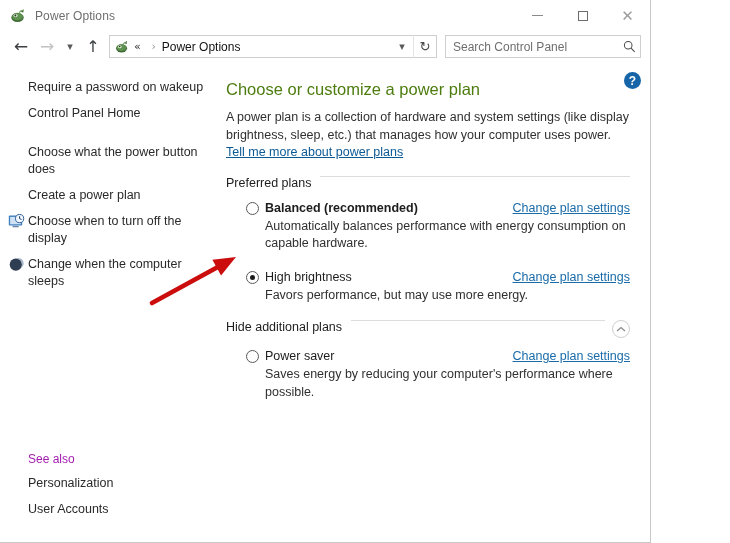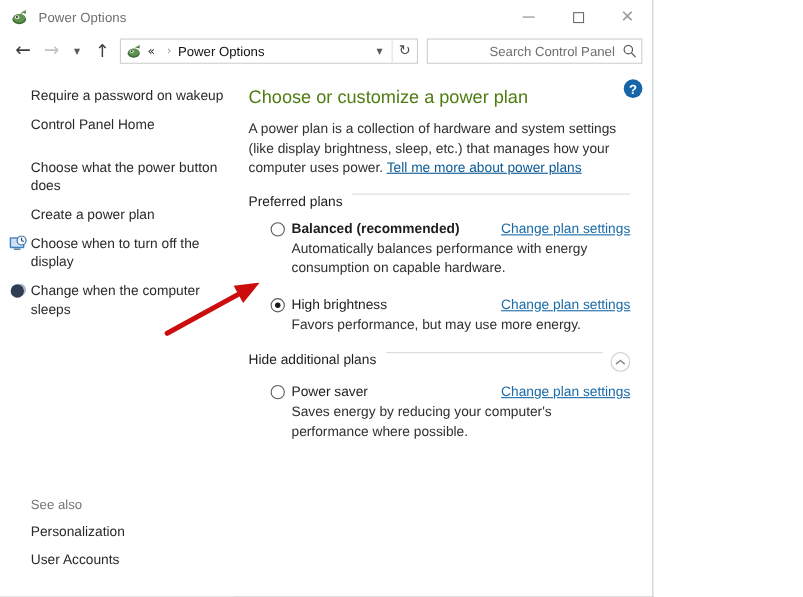--- a/index.html
+++ b/index.html
@@ -6,21 +6,21 @@
   html, body {
     margin: 0; padding: 0;
     width: 730px; height: 543px;
     overflow: hidden;
     background: #ffffff;
     font-family: "Liberation Sans", sans-serif;
     -webkit-font-smoothing: antialiased;
   }
   #window {
     position: relative;
-    width: 594px; height: 543px;
+    width: 651px; height: 543px;
     background: #ffffff;
     border-right: 1px solid #c8c8c8;
     border-bottom: 1px solid #c8c8c8;
     overflow: hidden;
   }
 
   
   #titlebar {
     position: relative;
     height: 31px;
@@ -126,21 +126,20 @@
   }
   #searchbox input {
     flex: 1 1 auto;
     border: 0; outline: 0;
     font-family: "Liberation Sans", sans-serif;
     font-size: 12px;
     color: #4c1d95;
     padding-left: 7px;
     background: transparent;
     min-width: 0;
-    text-align: right;
   }
   #searchbox input::placeholder { color: #6e6e6e; opacity: 1; }
   #search-icon {
     width: 22px; height: 21px;
     display: flex; align-items: center; justify-content: center;
     flex: 0 0 auto;
   }
 
   
   #body {
@@ -178,21 +177,21 @@
   }
   .side-link.nopad .lbl { padding-left: 20px; }
   #side-home { margin-bottom: 22px; }
 
   #see-also {
     position: absolute;
     left: 0; bottom: 16px;
     width: 100%;
   }
   #see-also-title {
-    font-size: 12px; color: #737373;
+    font-size: 12px; color: #a21caf;
     padding-left: 28px; margin-bottom: 9px;
   }
   #see-also .side-link { margin-bottom: 9px; }
 
   
   #main {
     flex: 1 1 auto;
     position: relative;
     padding: 17px 20px 0 14px;
     min-width: 0;

